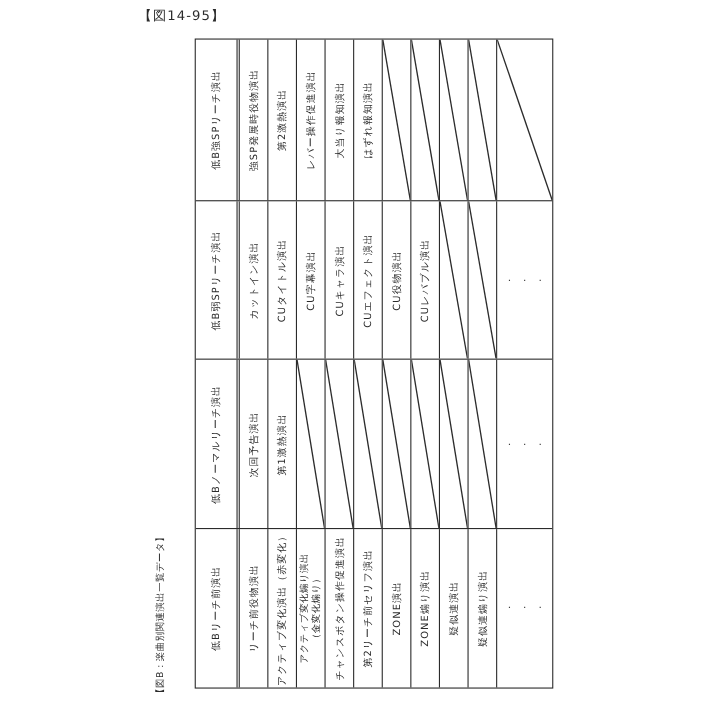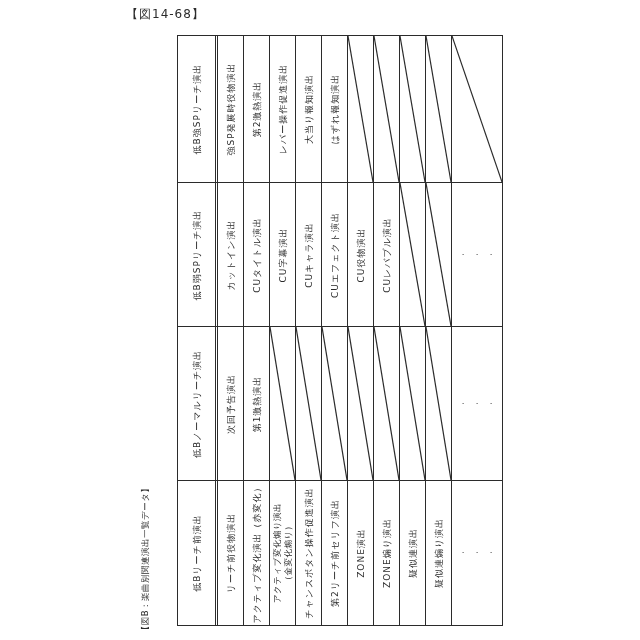--- a/index.html
+++ b/index.html
@@ -53,21 +53,21 @@
   .dots{
     position:absolute;left:50%;top:50%;
     transform:translate(-50%,-50%);
     font-size:7px;letter-spacing:7px;text-indent:7px;
     white-space:nowrap;color:#2b2b2b;
   }
 </style>
 </head>
 <body>
 
-<div class="fig-title">【図14-68】</div>
+<div class="fig-title">【図14-95】</div>
 
 <div class="side-label">【図B：楽曲別関連演出一覧データ】</div>
 
 <div class="table">
 
   <div class="band b1">
     <div class="cell header">
         <span class="vtext">低B強SPリーチ演出</span>
       </div>
     <div class="cell">

